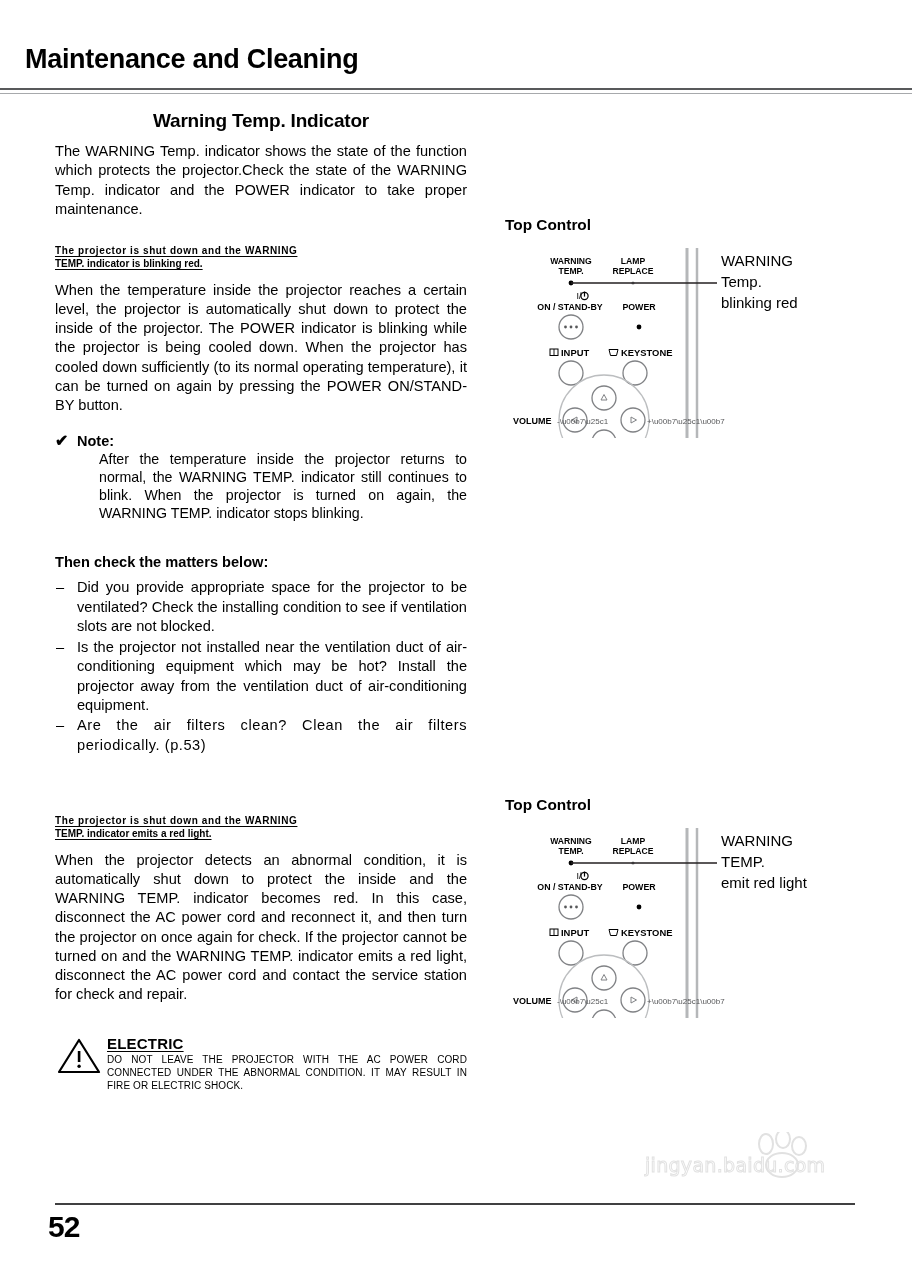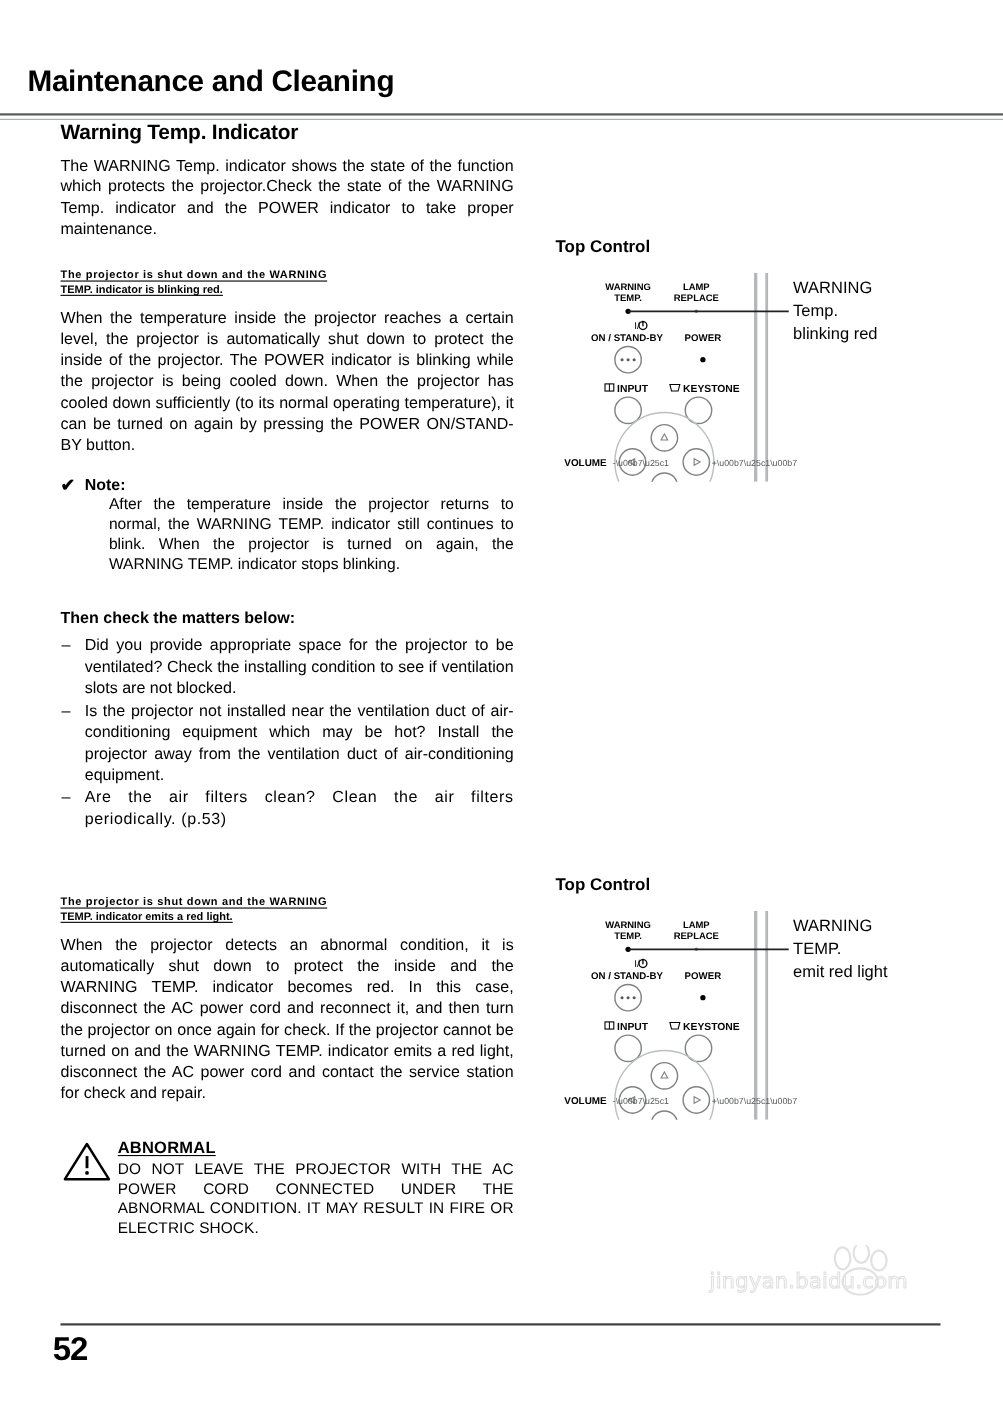--- a/index.html
+++ b/index.html
@@ -10,21 +10,21 @@
     background: #ffffff;
     font-family: "Liberation Sans", sans-serif;
     color: #000000;
     position: relative;
     overflow: hidden;
   }
 
   
   #page-header {
     position: absolute;
-    left: 0; top: 15px;
+    left: 0; top: 0;
     width: 834px;
     height: 96px;
   }
   #chapter-title {
     position: absolute;
     left: 25px;
     top: 46px;
     font-size: 27px;
     font-weight: bold;
     letter-spacing: -0.3px;
@@ -57,20 +57,21 @@
     left: 505px;
     top: 0;
     width: 390px;
   }
 
   h2.section-title {
     margin: 14px 0 0 0;
     font-size: 19px;
     font-weight: bold;
     letter-spacing: -0.2px;
+    text-align: center;
   }
 
   p.body-text {
     margin: 10px 0 0 0;
     font-size: 14.6px;
     line-height: 1.32;
     text-align: justify;
   }
 
   h3.sub-head {
@@ -149,21 +150,21 @@
     height: 38px;
   }
   .caution-title {
     font-size: 15px;
     font-weight: bold;
     text-decoration: underline;
     text-underline-offset: 2px;
     letter-spacing: 0.2px;
   }
   .caution-text {
-    font-size: 14px;
+    font-size: 10px;
     line-height: 1.30;
     margin-top: 1px;
     text-align: justify;
     letter-spacing: 0.1px;
   }
 
   
   .diagram-title {
     font-size: 15.4px;
     font-weight: bold;
@@ -268,21 +269,21 @@
     <h3 class="sub-head" style="margin-top:60px"><span class="spread">The projector is shut down and the WARNING</span><br><span>TEMP. indicator emits a red light.</span></h3>
 
     <p class="body-text">When the projector detects an abnormal condition, it is automatically shut down to protect the inside and the WARNING TEMP. indicator becomes red.  In this case, disconnect the AC power cord and reconnect it, and then turn the projector on once again for check. If the projector cannot be turned on and the WARNING TEMP. indicator emits a red light, disconnect the AC power cord and contact the service station for check and repair.</p>
 
     <div class="caution-block">
       <svg class="caution-icon" viewBox="0 0 44 38">
         <polygon points="22,3 42,35 2,35" fill="none" stroke="#000" stroke-width="2.2" stroke-linejoin="round"></polygon>
         <rect x="20.8" y="14" width="2.6" height="11" fill="#000"></rect>
         <circle cx="22.1" cy="29.3" r="1.7" fill="#000"></circle>
       </svg>
-      <div class="caution-title">ABNORMAL</div>
+      <div class="caution-title">ELECTRIC</div>
       <div class="caution-text">DO NOT LEAVE THE PROJECTOR WITH THE AC POWER CORD CONNECTED UNDER THE ABNORMAL CONDITION.  IT MAY RESULT IN FIRE OR ELECTRIC SHOCK.</div>
     </div>
 
   </div>
 
   <div id="right-col">
 
     <div style="position:absolute; left:0; top:120px;">
       <div class="diagram-title">Top Control</div>
       <div class="diagram-wrap">

